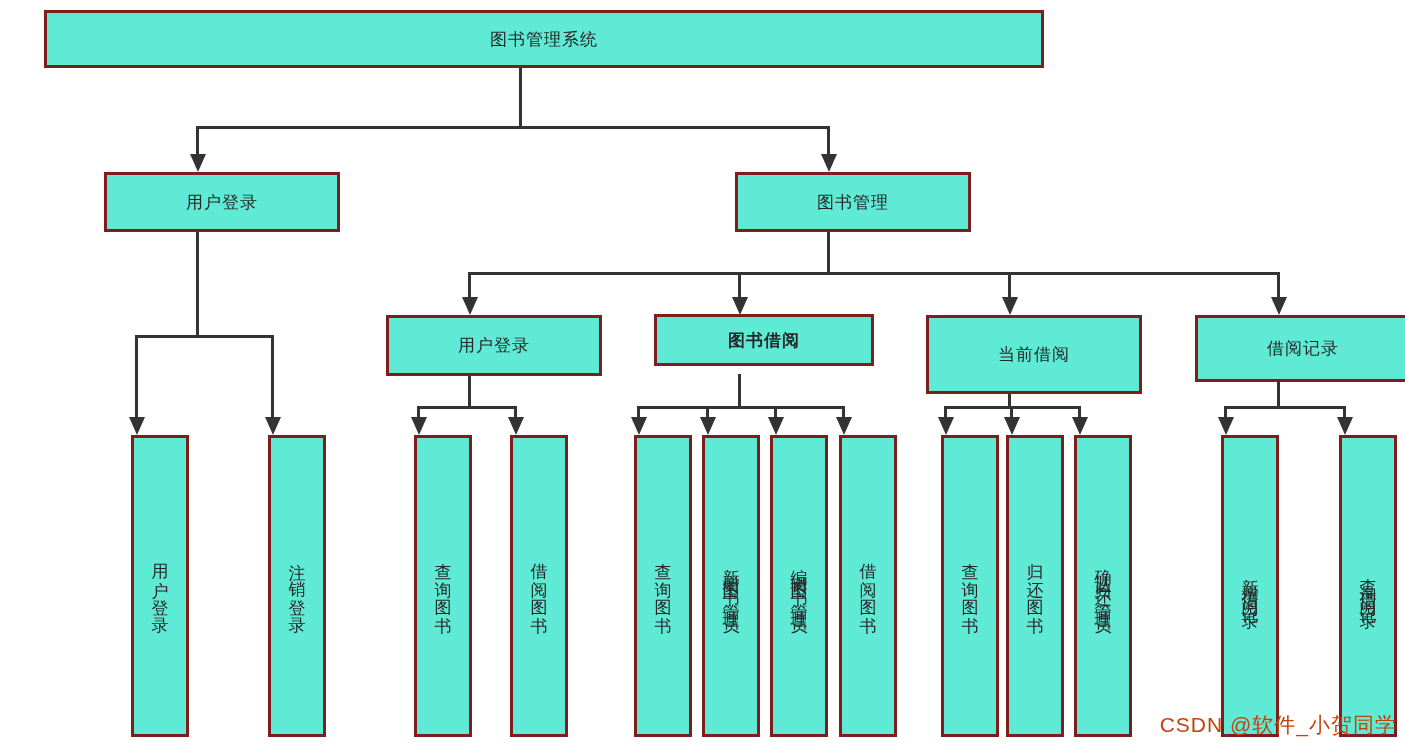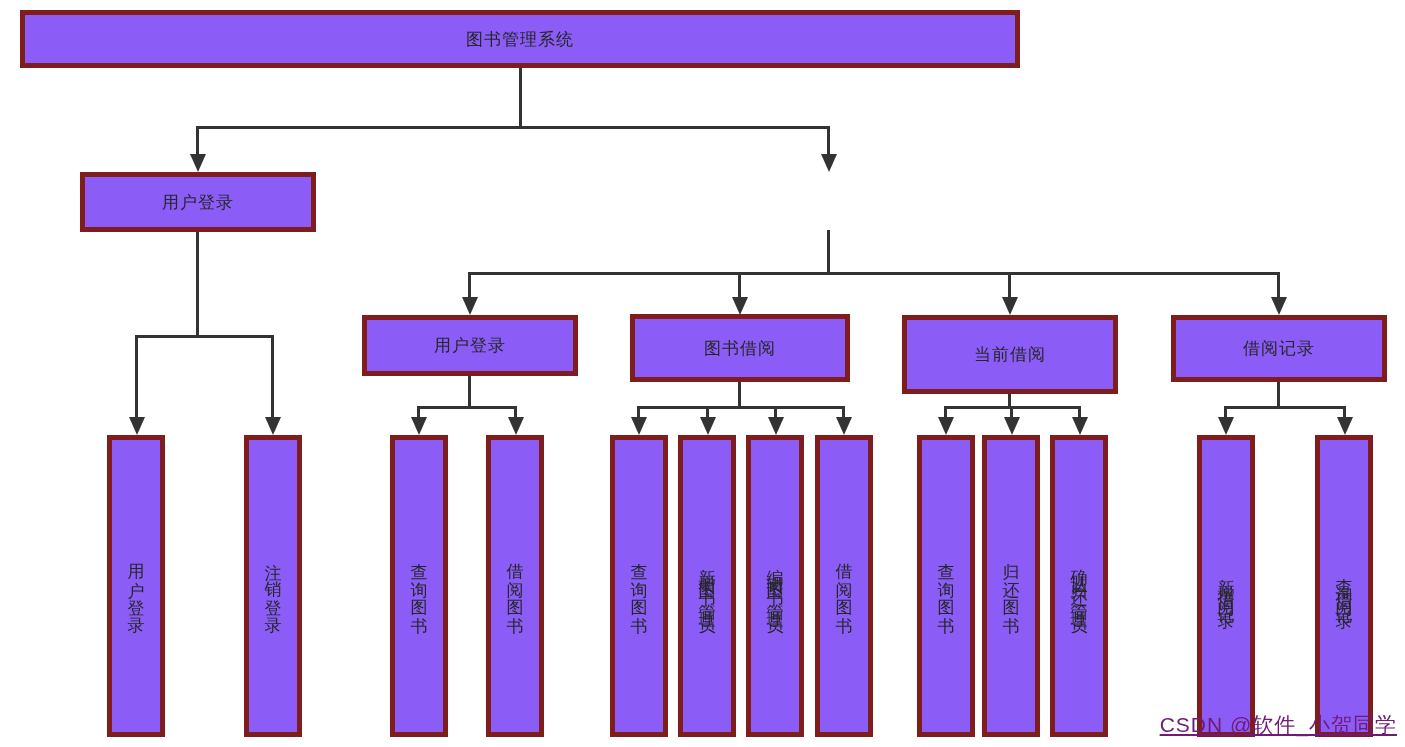--- a/index.html
+++ b/index.html
@@ -2,29 +2,29 @@
 <html><head>
 <meta charset="utf-8">
 <style>
   html,body{margin:0;padding:0;background:#ffffff;}
   .canvas{
     position:relative;width:1405px;height:747px;background:#ffffff;overflow:hidden;
     font-family:"Liberation Sans","DejaVu Sans",sans-serif;color:#262626;
   }
   
   .box{
-    position:absolute;box-sizing:border-box;border:5px solid #7f1d1d;background:#8b5cf6;
+    position:absolute;box-sizing:border-box;border:3px solid #7f1d1d;background:#5eead4;
     display:flex;align-items:center;justify-content:center;
-    font-size:17px;letter-spacing:1px;white-space:nowrap;
+    font-size:17px;letter-spacing:1px;white-space:nowrap;margin-left:24px;
   }
   .root{left:20px;top:10px;width:1000px;height:58px;}
   .l2a{left:80px;top:172px;width:236px;height:60px;}
   .l2b{left:711px;top:172px;width:236px;height:60px;}
   .l3a{left:362px;top:315px;width:216px;height:61px;}
-  .l3b{left:630px;top:314px;width:220px;height:68px;}
+  .l3b{left:630px;top:314px;width:220px;height:52px;font-weight:bold;}
   .l3c{left:902px;top:315px;width:216px;height:79px;}
   .l3d{left:1171px;top:315px;width:216px;height:67px;}
   
   .leaf{
     position:absolute;top:435px;width:58px;height:302px;
     writing-mode:vertical-rl;text-orientation:mixed;
     white-space:normal;letter-spacing:7px;font-size:17px;
   }
   .leaf.wide{letter-spacing:18px;}
   .lf1{left:107px;} .lf2{left:244px;} .lf3{left:390px;} .lf4{left:486px;}
@@ -112,20 +112,21 @@
   <div class="ar a17"></div>
 
   <div class="vl s6"></div>
   <div class="hl h6"></div>
   <div class="ar a18"></div>
   <div class="ar a19"></div>
 
   <div class="box root">图书管理系统</div>
 
   <div class="box l2a">用户登录</div>
+  <div class="box l2b">图书管理</div>
 
   <div class="box l3a">用户登录</div>
   <div class="box l3b">图书借阅</div>
   <div class="box l3c">当前借阅</div>
   <div class="box l3d">借阅记录</div>
 
   <div class="box leaf wide lf1">用户登录</div>
   <div class="box leaf wide lf2">注销登录</div>
 
   <div class="box leaf wide lf3">查询图书</div>
@@ -136,14 +137,14 @@
   <div class="box leaf lf7">编辑图书（管理员）</div>
   <div class="box leaf wide lf8">借阅图书</div>
 
   <div class="box leaf wide lf9">查询图书</div>
   <div class="box leaf wide lf10">归还图书</div>
   <div class="box leaf lf11">确认归还（管理员）</div>
 
   <div class="box leaf lf12">新增借阅记录</div>
   <div class="box leaf lf13">查询借阅记录</div>
 
-  <div class="watermark" style="color: #701a75; text-decoration: underline;">CSDN @软件_小贺同学</div>
+  <div class="watermark" style="color: #c2410c;">CSDN @软件_小贺同学</div>
 </div>
 
 </body></html>

